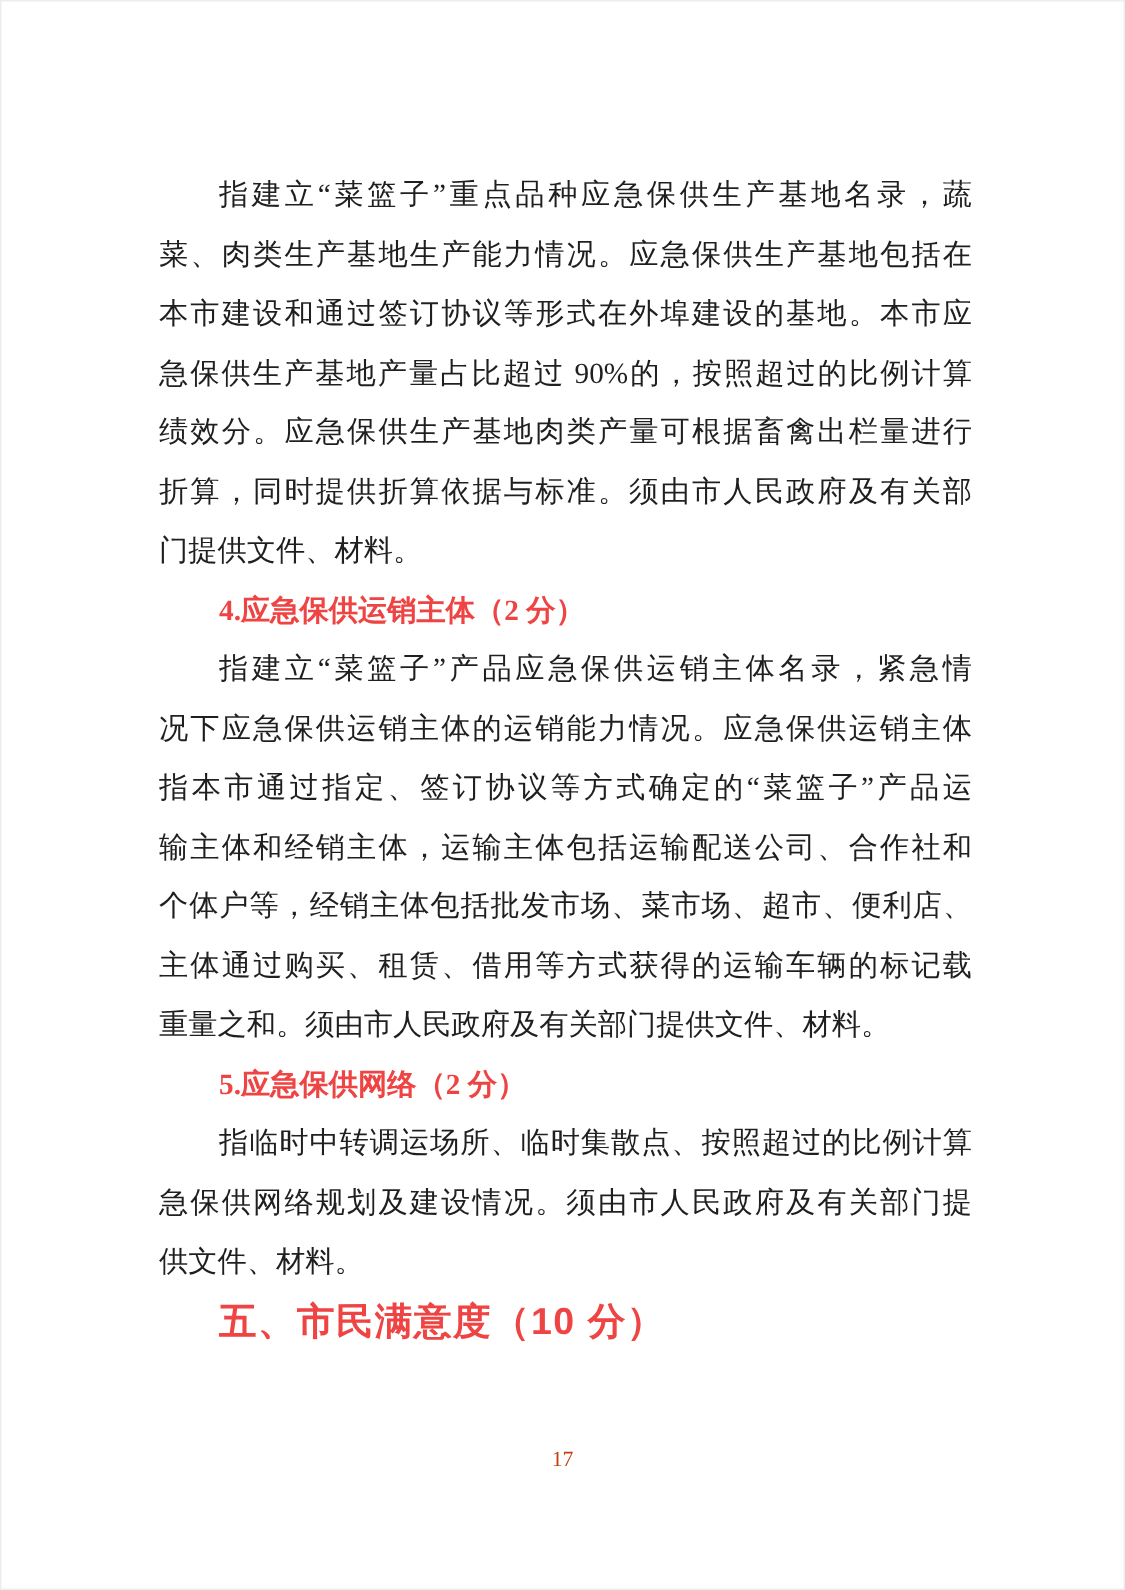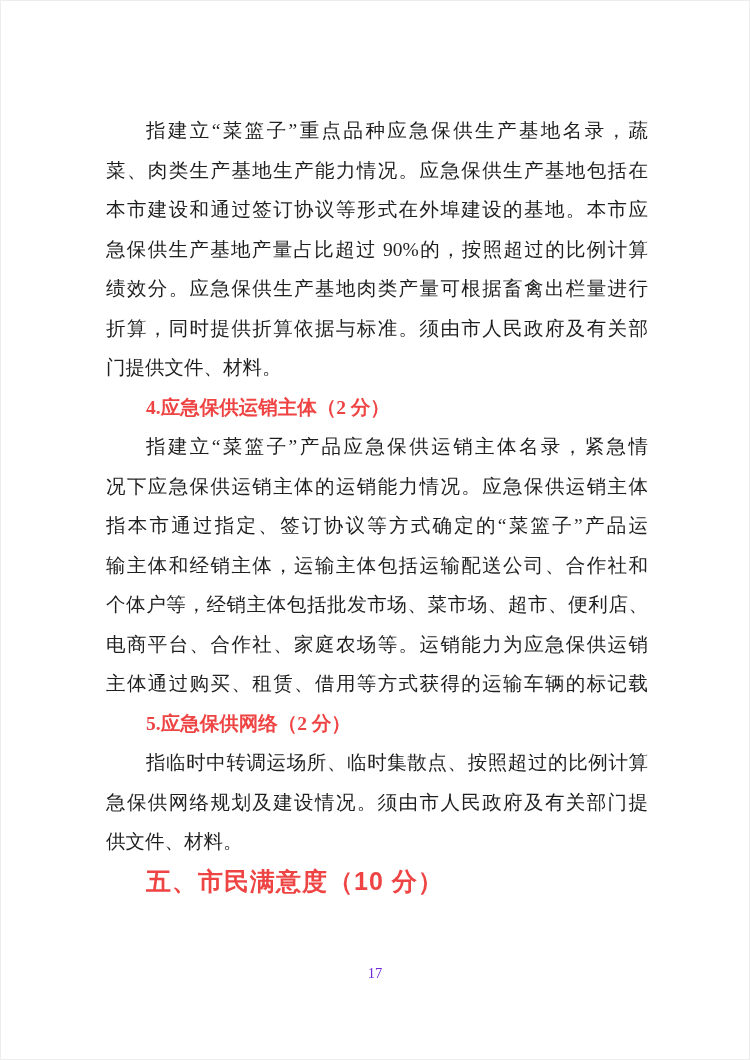--- a/index.html
+++ b/index.html
@@ -50,21 +50,21 @@
     font-size: 25px;
     letter-spacing: 1px;
   }
   .page-number {
     position: absolute;
     top: 964px;
     left: 0;
     width: 100%;
     text-align: center;
     font-size: 14.5px;
-    color: #6d28d9;
+    color: #c2410c;
   }
 </style>
 </head>
 <body>
 
 <div class="page">
   <div class="content">
 
     <div class="line indent">指建立“菜篮子”重点品种应急保供生产基地名录，蔬</div>
     <div class="line">菜、肉类生产基地生产能力情况。应急保供生产基地包括在</div>
@@ -74,22 +74,22 @@
     <div class="line">折算，同时提供折算依据与标准。须由市人民政府及有关部</div>
     <div class="line last">门提供文件、材料。</div>
 
     <div class="heading">4.应急保供运销主体（2 分）</div>
 
     <div class="line indent">指建立“菜篮子”产品应急保供运销主体名录，紧急情</div>
     <div class="line">况下应急保供运销主体的运销能力情况。应急保供运销主体</div>
     <div class="line">指本市通过指定、签订协议等方式确定的“菜篮子”产品运</div>
     <div class="line">输主体和经销主体，运输主体包括运输配送公司、合作社和</div>
     <div class="line">个体户等，经销主体包括批发市场、菜市场、超市、便利店、</div>
-    <div class="line">电商平台、合作社、家庭农场等。运销能力为应急保供运销</div>
     <div class="line">主体通过购买、租赁、借用等方式获得的运输车辆的标记载</div>
+    <div class="line last">重量之和。须由市人民政府及有关部门提供文件、材料。</div>
 
     <div class="heading">5.应急保供网络（2 分）</div>
 
     <div class="line indent">指临时中转调运场所、临时集散点、按照超过的比例计算</div>
     <div class="line">急保供网络规划及建设情况。须由市人民政府及有关部门提</div>
     <div class="line last">供文件、材料。</div>
 
     <div class="heading section">五、市民满意度（10 分）</div>
 
   </div>

